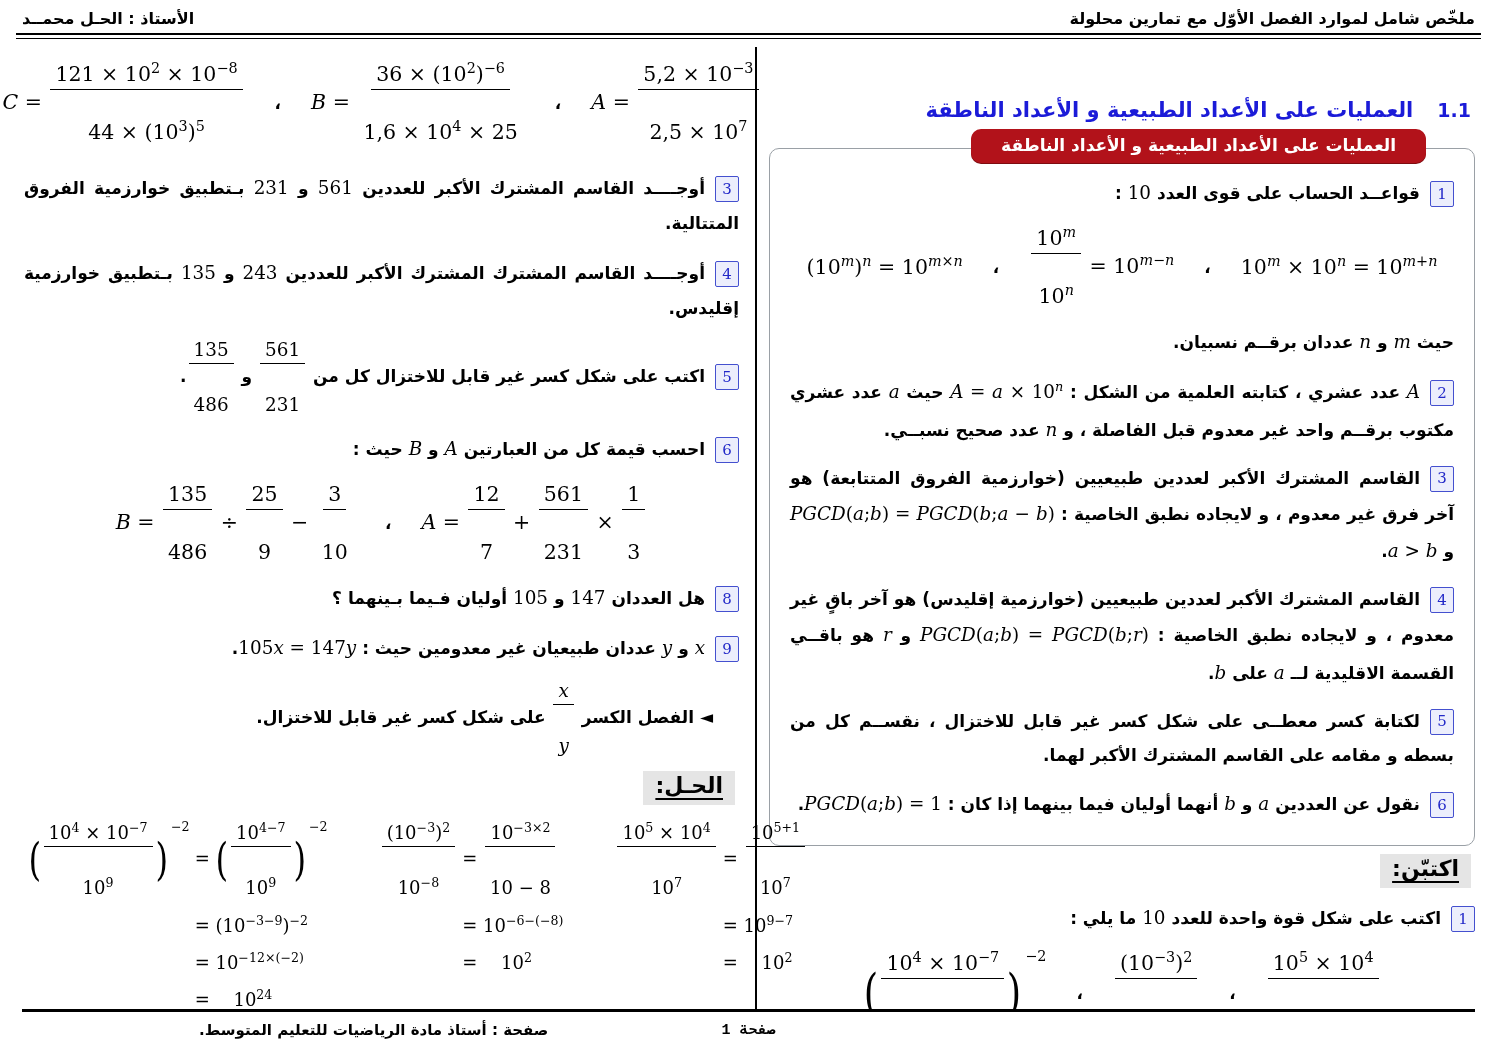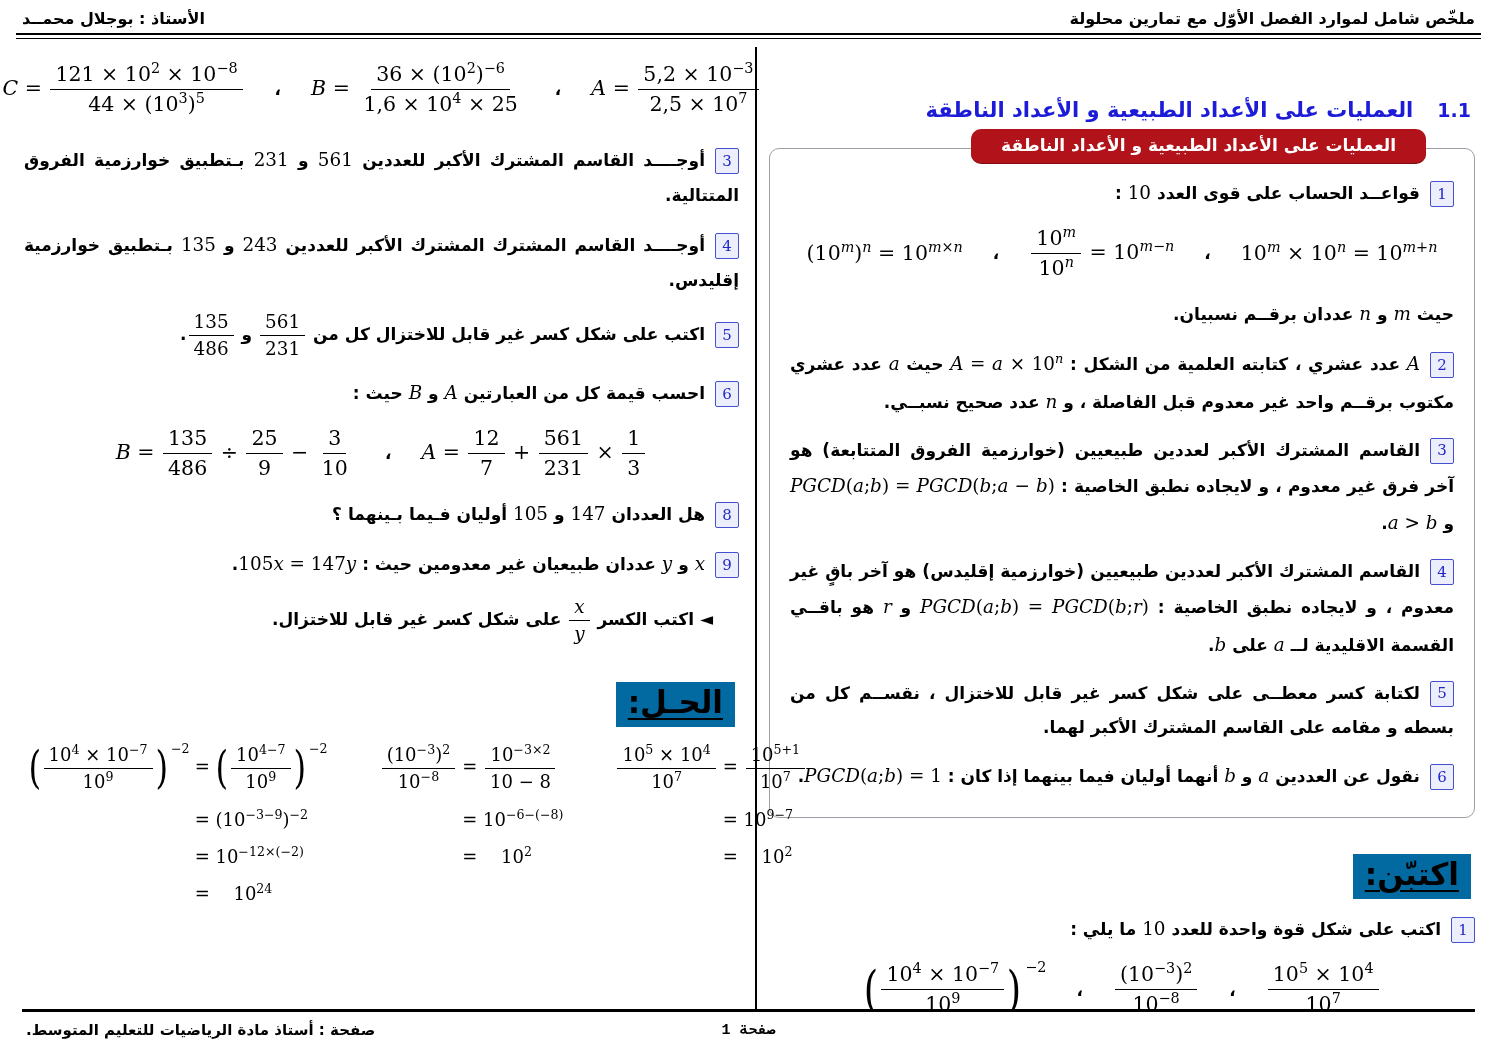--- a/index.html
+++ b/index.html
@@ -33,56 +33,56 @@
          width:22px;height:24px;border:1.3px solid #4450cf;background:#eceefc;
          color:#2228c8;border-radius:2px;font-family:"DejaVu Serif",serif;
          font-weight:normal;font-size:15px;margin-left:10px;vertical-align:middle;}
   .at{unicode-bidi:isolate;}
   
   .m{direction:ltr;unicode-bidi:isolate;font-family:"DejaVu Serif",serif;
      font-weight:normal;font-size:1.08em;white-space:nowrap;}
   .m i{font-style:italic;}
   .m sup{font-size:0.7em;line-height:0;vertical-align:0.55em;}
   .frac{display:inline-flex;flex-direction:column;align-items:center;
-        vertical-align:middle;line-height:1.3;margin:0 2px;text-align:center;}
+        vertical-align:middle;line-height:1.3;margin:0 2px;text-align:center;gap:28px;}
   .frac .fn{padding:0 5px 1px;border-bottom:1.5px solid #000;}
   .frac .fd{padding:1px 5px 0;}
   .bg{display:inline-flex;align-items:center;vertical-align:middle;}
   .bgp{font-size:2.5em;line-height:0.8;transform:scaleX(0.72);margin:0 -2px;font-weight:300;}
   .bgc{display:inline-flex;align-items:center;}
   .bge{font-size:0.7em;align-self:flex-start;margin:-2px 0 0 3px;}
   .mrow{display:flex;direction:ltr;justify-content:center;align-items:center;
         gap:30px;margin:14px 0;font-size:19px;font-family:"DejaVu Serif",serif;}
   .mrow .sep{font-family:"DejaVu Sans",sans-serif;font-weight:bold;font-size:17px;}
   .top-f{margin:18px 0 24px;}
   
-  .hl-title{width:max-content;background:#0369a1;color:#000;font-weight:bold;
-            font-size:31px;padding:2px 12px 7px;margin:36px 4px 10px auto;
+  .hl-title{width:max-content;background:#e5e5e5;color:#000;font-weight:bold;
+            font-size:22px;padding:2px 12px 7px;margin:8px 4px 10px auto;
             text-decoration:underline;text-decoration-thickness:2px;text-underline-offset:5px;}
   
   .derivs{display:flex;direction:ltr;align-items:flex-start;gap:52px;
           margin:16px 0 0 4px;font-size:18px;font-family:"DejaVu Serif",serif;}
   .dblock{display:flex;direction:ltr;align-items:flex-start;gap:5px;}
   .dlines{display:flex;flex-direction:column;gap:16px;}
   .dlines .m,.dlhs{font-size:18px;}
   
   .frule{margin:0 22px;border-top:3px solid #000;}
   .ftr{display:grid;grid-template-columns:1fr auto 1fr;align-items:center;
        padding:8px 26px 0;font-size:15px;font-weight:bold;}
   .fcenter{text-align:left;font-family:Liberation Mono, monospace;}
-  .fnote{text-align:left;}
+  .fnote{text-align:center;}
 </style>
 </head>
 <body>
 
 <div class="page">
 
   <header class="hdr">
     <div>ملخّص شامل لموارد الفصل الأوّل مع تمارين محلولة</div>
-    <div>الأستاذ : بوجلال محمــد</div>
+    <div>الأستاذ : الحـل محمــد</div>
   </header>
   <div class="hrule"></div>
 
   <main class="columns">
 
     <section class="col-right">
       <div class="sec-head">
         <span class="sec-num" dir="ltr">1.1</span>
         <span>العمليات على الأعداد الطبيعية و الأعداد الناطقة</span>
       </div>
@@ -217,21 +217,21 @@
                 </span></span>
             </div>
           </div>
           <div class="item">
             <p class="itext"><span class="badge" dir="ltr">8</span><span class="at">هل العددان </span><span class="m" dir="ltr">147</span><span class="at"> و </span><span class="m" dir="ltr">105</span><span class="at"> أوليان فـيما بـينهما ؟</span></p>
           </div>
           <div class="item">
             <p class="itext"><span class="badge" dir="ltr">9</span><span class="m" dir="ltr"><i>x</i></span><span class="at"> و </span><span class="m" dir="ltr"><i>y</i></span><span class="at"> عددان طبيعيان غير معدومين حيث : </span><span class="m" dir="ltr">105<i>x</i> = 147<i>y</i></span><span class="at">.</span></p>
           </div>
           <div class="item ind">
-            <p class="itext"><span class="at">◄ اكتب الكسر </span><span class="m" dir="ltr"><span class="frac">
+            <p class="itext"><span class="at">◄ الفصل الكسر </span><span class="m" dir="ltr"><span class="frac">
                   <span class="fn"><i>x</i></span>
                   <span class="fd"><i>y</i></span>
                 </span></span><span class="at"> على شكل كسر غير قابل للاختزال.</span></p>
           </div>
         </div>
 
       <div class="hl-title">الحـل:</div>
       <div class="derivs">
           <div class="dblock">
             <span class="m dlhs" dir="ltr"><span class="bg">

